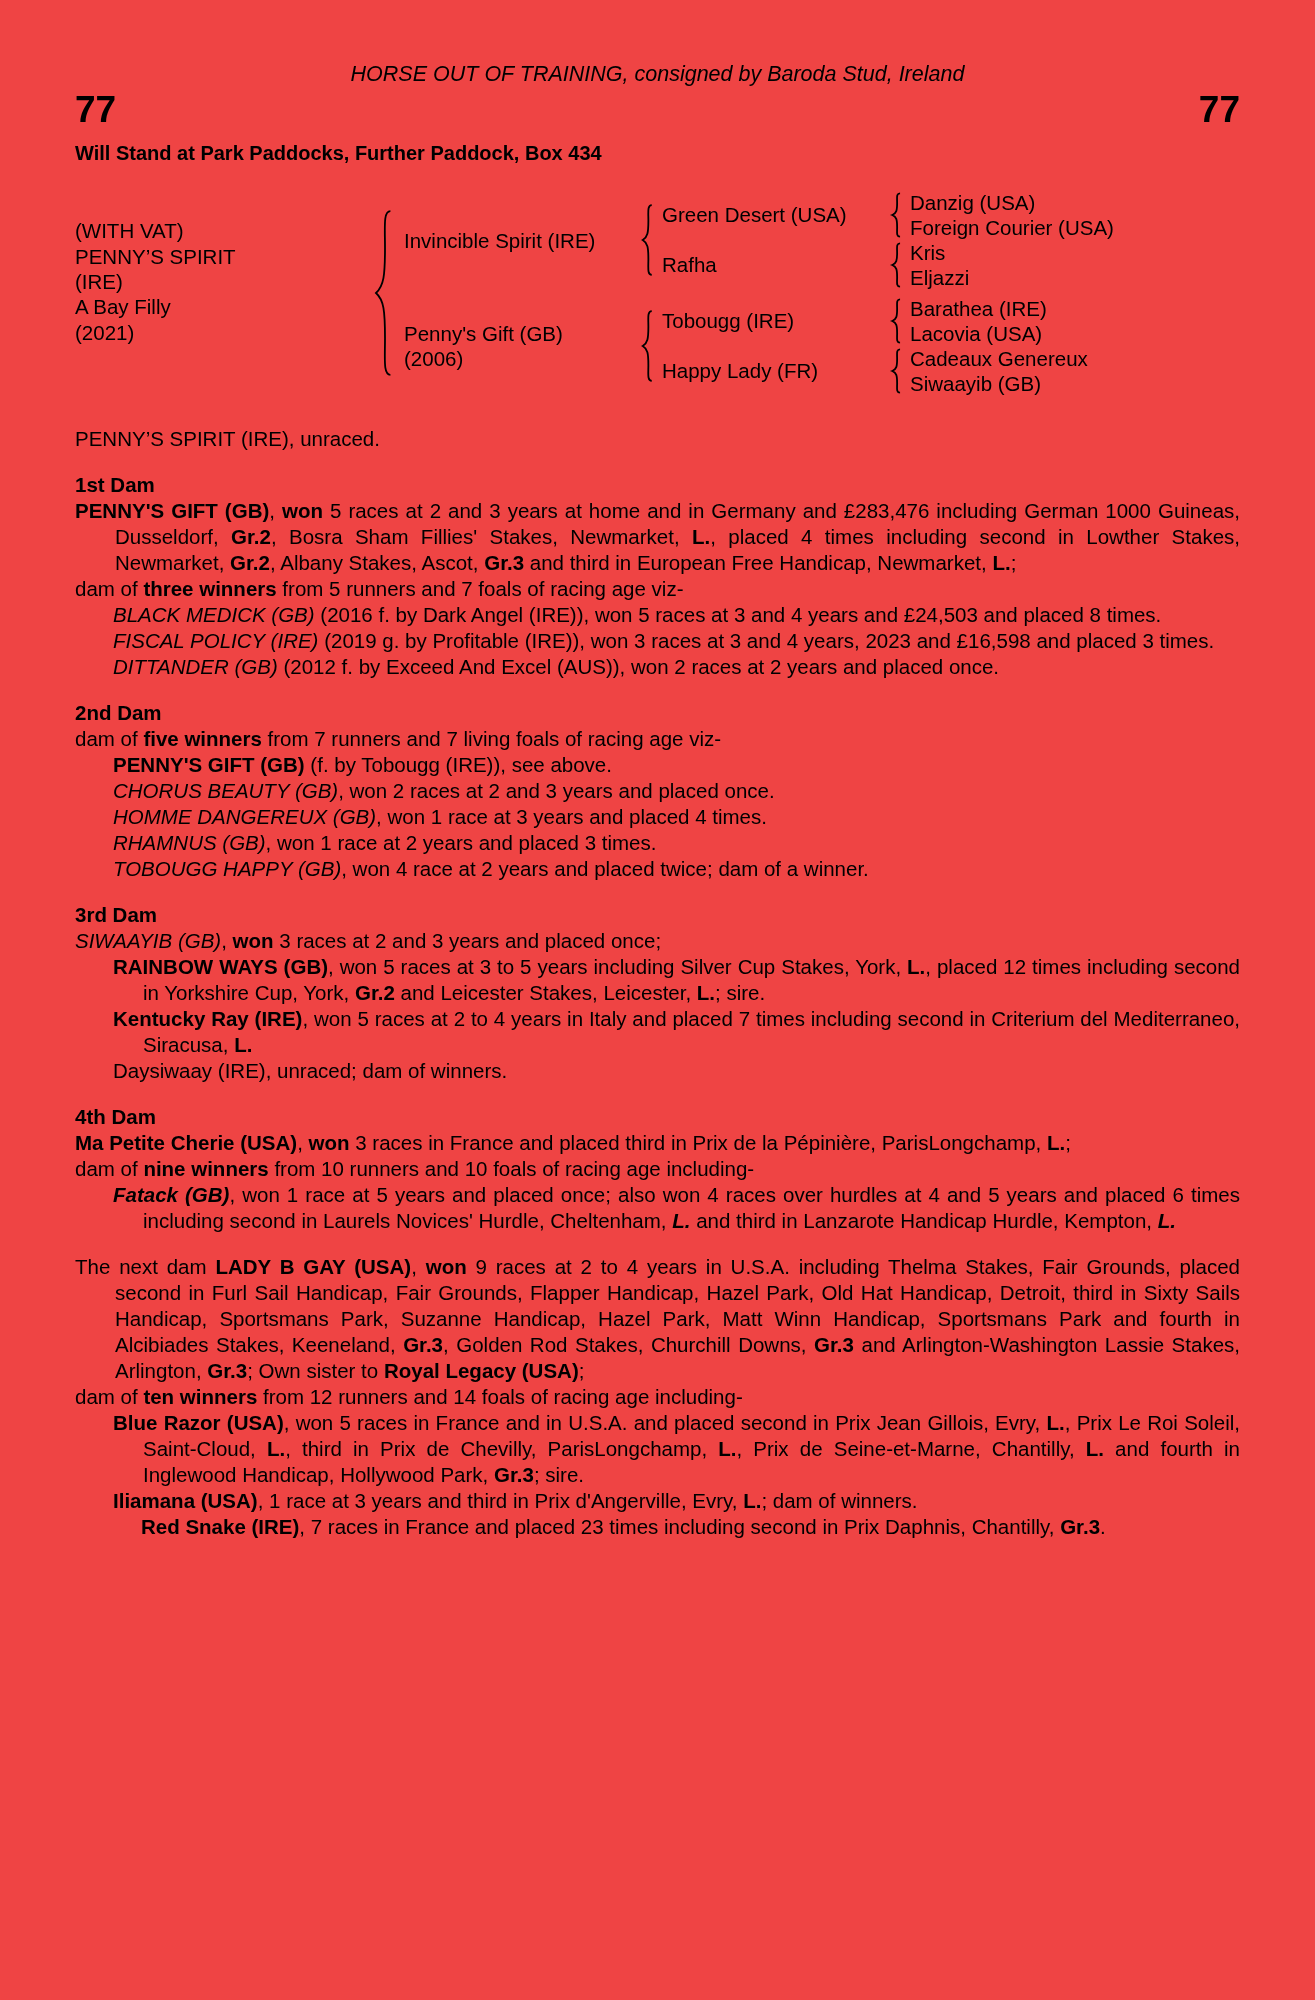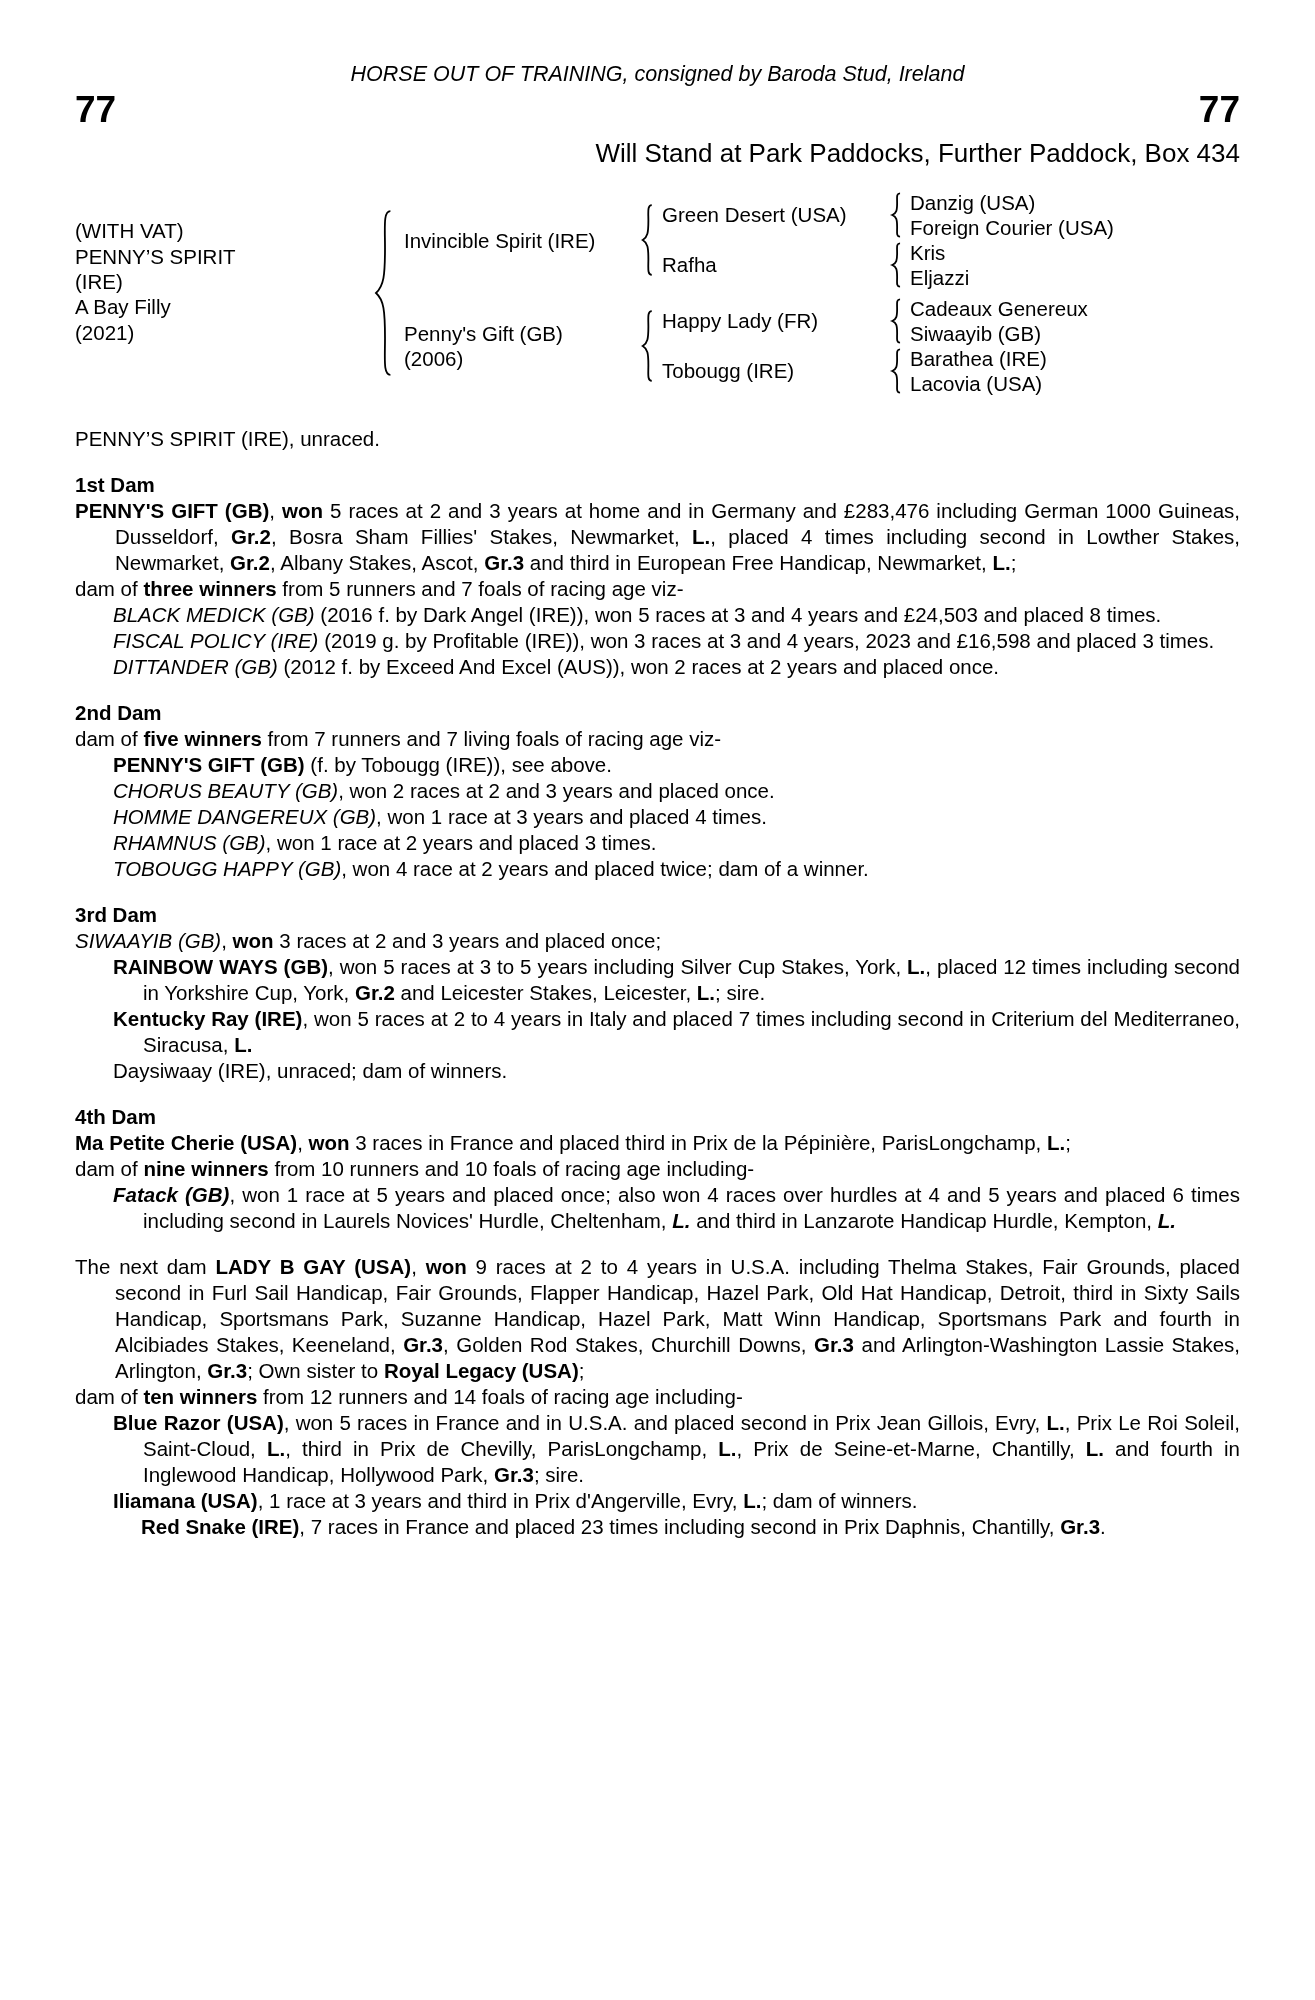--- a/index.html
+++ b/index.html
@@ -1,20 +1,20 @@
 <!DOCTYPE html>
 <html><head>
 <meta charset="utf-8">
 <style>
   html,body { margin:0; padding:0; background:#e8e8e8; }
   .page {
     position:relative;
     width:1315px; height:2000px;
     margin:0 auto;
-    background:#ffffff;
+    background:#ef4444;
     color:#000;
     font-family:"Liberation Sans", sans-serif;
     font-size:20.5px;
     box-sizing:border-box;
     padding:62px 75px 0 75px;
     overflow:hidden;
   }
   
   .consign-note {
     text-align:center;
@@ -28,25 +28,24 @@
     align-items:flex-start;
     margin-top:4px;
     height:42px;
   }
   .lot-num {
     font-weight:bold;
     font-size:37px;
     line-height:40px;
   }
   .stand-line {
-    font-weight:normal;
-    font-size:26px;
+    font-weight:bold;
+    font-size:20px;
     line-height:26px;
     margin-top:8px;
-    text-align:right;
   }
   
   .ped { display:flex; margin-top:24px; height:206px; }
   .ped-subject { width:295px; padding-top:28px; line-height:26px; flex-shrink:0; }
   .ped-subject .bold-line { font-weight:normal; line-height:25px; }
   .brace { flex-shrink:0; align-self:center; }
   .b-lg { width:24px; height:174px; }
   .b-md { width:15px; height:74px; }
   .b-sm { width:13px; height:46px; }
   .ped-gen2 { display:flex; flex-direction:column; flex:1; }
@@ -131,37 +130,37 @@
       <div class="gen2-block">
         <div class="gen2-name">
           <div>Penny's Gift (GB)</div>
           <div>(2006)</div>
         </div>
         <svg class="brace b-md" viewBox="0 0 20 100" preserveAspectRatio="none">
             <path d="M17 3 C11 3 12.5 12 12.5 24 C12.5 40 11.5 46 5 50 C11.5 54 12.5 60 12.5 76 C12.5 88 11 97 17 97" fill="none" stroke="#000" stroke-width="1.8" vector-effect="non-scaling-stroke"></path>
           </svg>
         <div class="gen3-col">
           <div class="gen3-block">
+            <div class="gen3-name">Tobougg (IRE)</div>
+            <svg class="brace b-sm" viewBox="0 0 20 100" preserveAspectRatio="none">
+                <path d="M17 3 C11 3 12.5 12 12.5 24 C12.5 40 11.5 46 5 50 C11.5 54 12.5 60 12.5 76 C12.5 88 11 97 17 97" fill="none" stroke="#000" stroke-width="1.8" vector-effect="non-scaling-stroke"></path>
+              </svg>
+            <div class="gen4-col">
+              <div>Barathea (IRE)</div>
+              <div>Lacovia (USA)</div>
+            </div>
+          </div>
+          <div class="gen3-block">
             <div class="gen3-name">Happy Lady (FR)</div>
             <svg class="brace b-sm" viewBox="0 0 20 100" preserveAspectRatio="none">
                 <path d="M17 3 C11 3 12.5 12 12.5 24 C12.5 40 11.5 46 5 50 C11.5 54 12.5 60 12.5 76 C12.5 88 11 97 17 97" fill="none" stroke="#000" stroke-width="1.8" vector-effect="non-scaling-stroke"></path>
               </svg>
             <div class="gen4-col">
               <div>Cadeaux Genereux</div>
               <div>Siwaayib (GB)</div>
-            </div>
-          </div>
-          <div class="gen3-block">
-            <div class="gen3-name">Tobougg (IRE)</div>
-            <svg class="brace b-sm" viewBox="0 0 20 100" preserveAspectRatio="none">
-                <path d="M17 3 C11 3 12.5 12 12.5 24 C12.5 40 11.5 46 5 50 C11.5 54 12.5 60 12.5 76 C12.5 88 11 97 17 97" fill="none" stroke="#000" stroke-width="1.8" vector-effect="non-scaling-stroke"></path>
-              </svg>
-            <div class="gen4-col">
-              <div>Barathea (IRE)</div>
-              <div>Lacovia (USA)</div>
             </div>
           </div>
         </div>
       </div>
 
     </div>
   </div>
 
   <div class="race-record">PENNY’S SPIRIT (IRE), unraced.</div>
 

